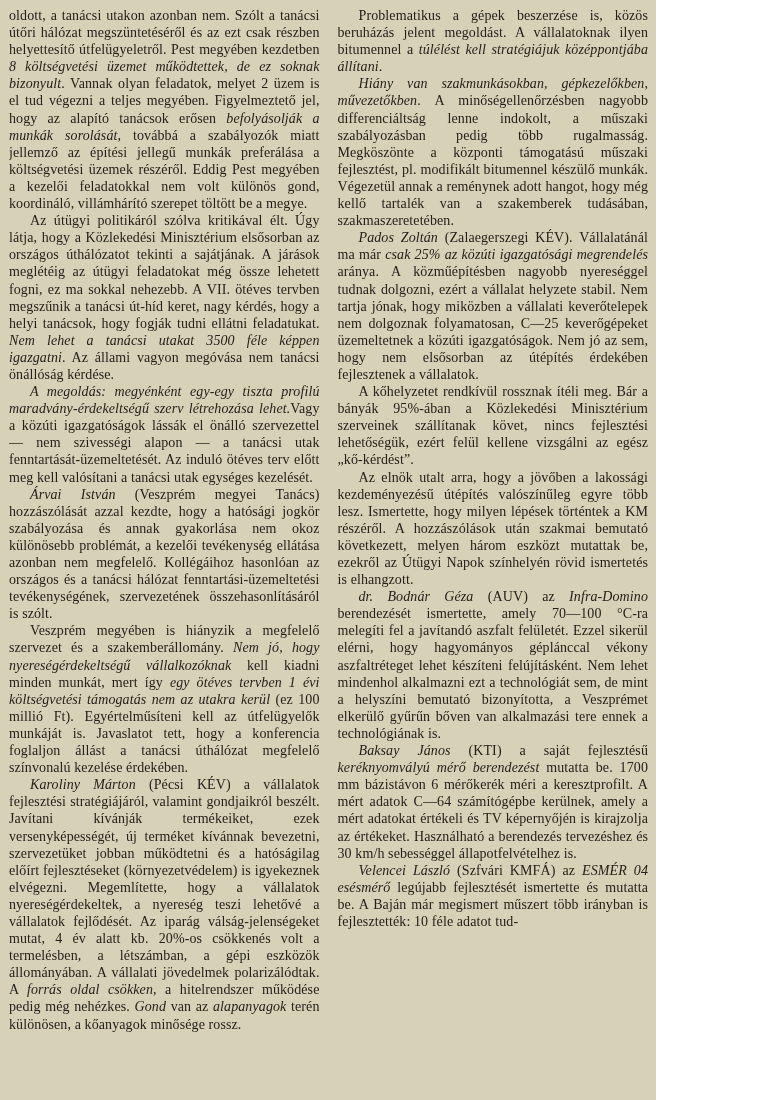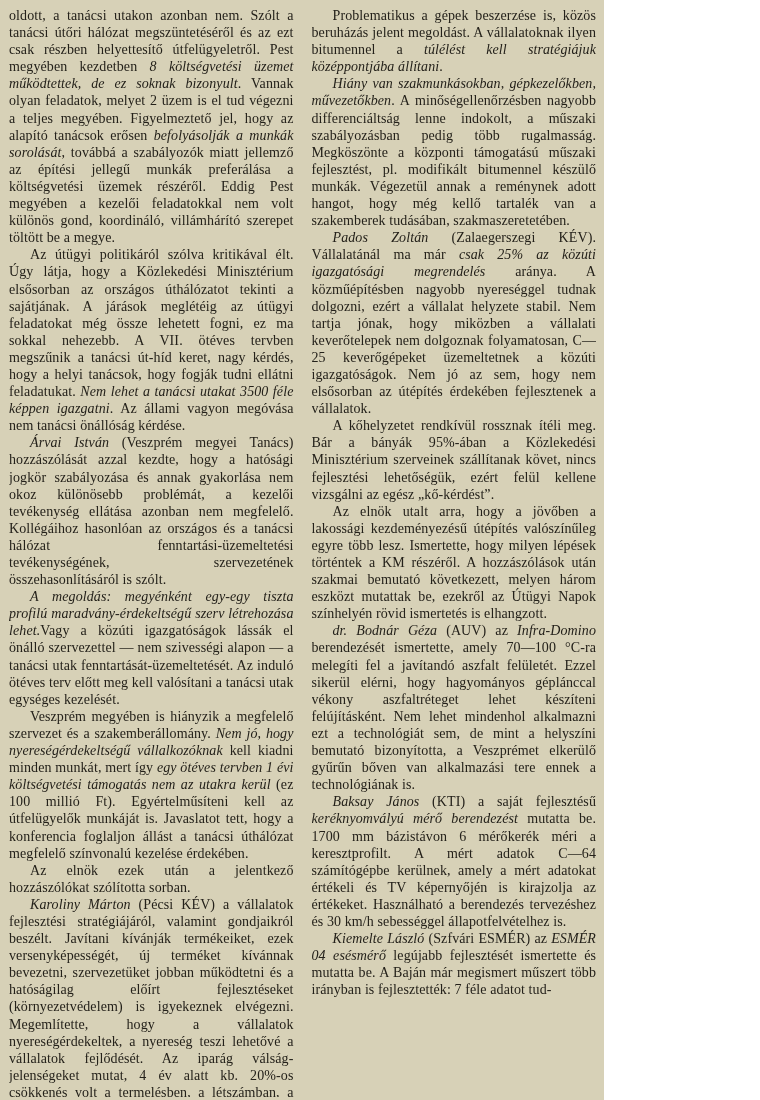--- a/index.html
+++ b/index.html
@@ -8,21 +8,21 @@
   }
   * { box-sizing: border-box; }
   html, body {
     margin: 0;
     padding: 0;
     width: 760px;
     height: 1100px;
     overflow: hidden;
   }
   .page {
-    width: 604px;
+    width: 656px;
     height: 1100px;
     background: var(--bg);
     padding: 7px 8px 0 9px;
     font-family: "Liberation Serif", "DejaVu Serif", serif;
     color: var(--ink);
   }
   .cols {
     display: flex;
     gap: 18px;
     height: 1090px;
@@ -49,30 +49,29 @@
   }
 </style>
 </head>
 <body>
 
 <div class="page">
   <div class="cols">
     <div class="col" lang="hu">
         <p class="noindent"><span>oldott, a tanácsi utakon azonban nem. Szólt a tanácsi útőri hálózat megszüntetéséről és az ezt csak részben helyettesítő útfelügyeletről. Pest megyében kezdetben </span><span class="it">8 költségvetési üzemet működtettek, de ez soknak bizonyult</span><span>. Vannak olyan feladatok, melyet 2 üzem is el tud végezni a teljes megyében. Figyelmeztető jel, hogy az alapító tanácsok erősen </span><span class="it">befolyásolják a munkák sorolását</span><span>, továbbá a szabályozók miatt jellemző az építési jellegű munkák preferálása a költségvetési üzemek részéről. Eddig Pest megyében a kezelői feladatokkal nem volt különös gond, koordináló, villámhárító szerepet töltött be a megye.</span></p>
         <p><span>Az útügyi politikáról szólva kritikával élt. Úgy látja, hogy a Közlekedési Minisztérium elsősorban az országos úthálózatot tekinti a sajátjának. A járások meglétéig az útügyi feladatokat még össze lehetett fogni, ez ma sokkal nehezebb. A VII. ötéves tervben megszűnik a tanácsi út-híd keret, nagy kérdés, hogy a helyi tanácsok, hogy fogják tudni ellátni feladatukat. </span><span class="it">Nem lehet a tanácsi utakat 3500 féle képpen igazgatni</span><span>. Az állami vagyon megóvása nem tanácsi önállóság kérdése.</span></p>
+        <p><span class="it">A megoldás: megyénként egy-egy tiszta profilú maradvány-érdekeltségű szerv létrehozása lehet.</span><span>Vagy a közúti igazgatóságok lássák el önálló szervezettel — nem szivességi alapon — a tanácsi utak fenntartását-üzemeltetését. Az induló ötéves terv előtt meg kell valósítani a tanácsi utak egységes kezelését.</span></p>
         <p><span class="it">Árvai István</span><span> (Veszprém megyei Tanács) hozzászólását azzal kezdte, hogy a hatósági jogkör szabályozása és annak gyakorlása nem okoz különösebb problémát, a kezelői tevékenység ellátása azonban nem megfelelő. Kollégáihoz hasonlóan az országos és a tanácsi hálózat fenntartási-üzemeltetési tevékenységének, szervezetének összehasonlításáról is szólt.</span></p>
-        <p><span class="it">A megoldás: megyénként egy-egy tiszta profilú maradvány-érdekeltségű szerv létrehozása lehet.</span><span>Vagy a közúti igazgatóságok lássák el önálló szervezettel — nem szivességi alapon — a tanácsi utak fenntartását-üzemeltetését. Az induló ötéves terv előtt meg kell valósítani a tanácsi utak egységes kezelését.</span></p>
         <p><span>Veszprém megyében is hiányzik a megfelelő szervezet és a szakemberállomány. </span><span class="it">Nem jó, hogy nyereségérdekeltségű vállalkozóknak</span><span> kell kiadni minden munkát, mert így </span><span class="it">egy ötéves tervben 1 évi költségvetési támogatás nem az utakra kerül</span><span> (ez 100 millió Ft). Egyértelműsíteni kell az útfelügyelők munkáját is. Javaslatot tett, hogy a konferencia foglaljon állást a tanácsi úthálózat megfelelő színvonalú kezelése érdekében.</span></p>
-        <p><span>Az elnök ezek után a jelentkező hozzászólókat szólította sorban.</span></p>
         <p><span class="it">Karoliny Márton</span><span> (Pécsi KÉV) a vállalatok fejlesztési stratégiájáról, valamint gondjaikról beszélt. Javítani kívánják termékeiket, ezek versenyképességét, új terméket kívánnak bevezetni, szervezetüket jobban működtetni és a hatóságilag előírt fejlesztéseket (környezetvédelem) is igyekeznek elvégezni. Megemlítette, hogy a vállalatok nyereségérdekeltek, a nyereség teszi lehetővé a vállalatok fejlődését. Az iparág válság-jelenségeket mutat, 4 év alatt kb. 20%-os csökkenés volt a termelésben, a létszámban, a gépi eszközök állományában. A vállalati jövedelmek polarizálódtak. A </span><span class="it">forrás oldal csökken</span><span>, a hitelrendszer működése pedig még nehézkes. </span><span class="it">Gond</span><span> van az </span><span class="it">alapanyagok</span><span> terén különösen, a kőanyagok minősége rossz.</span></p>
       </div>
     <div class="col" lang="hu">
         <p><span>Problematikus a gépek beszerzése is, közös beruházás jelent megoldást. A vállalatoknak ilyen bitumennel a </span><span class="it">túlélést kell stratégiájuk középpontjába állítani</span><span>.</span></p>
         <p><span class="it">Hiány van szakmunkásokban, gépkezelőkben, művezetőkben</span><span>. A minőségellenőrzésben nagyobb differenciáltság lenne indokolt, a műszaki szabályozásban pedig több rugalmasság. Megköszönte a központi támogatású műszaki fejlesztést, pl. modifikált bitumennel készülő munkák. Végezetül annak a reménynek adott hangot, hogy még kellő tartalék van a szakemberek tudásában, szakmaszeretetében.</span></p>
         <p><span class="it">Pados Zoltán</span><span> (Zalaegerszegi KÉV). Vállalatánál ma már </span><span class="it">csak 25% az közúti igazgatósági megrendelés</span><span> aránya. A közműépítésben nagyobb nyereséggel tudnak dolgozni, ezért a vállalat helyzete stabil. Nem tartja jónak, hogy miközben a vállalati keverőtelepek nem dolgoznak folyamatosan, C—25 keverőgépeket üzemeltetnek a közúti igazgatóságok. Nem jó az sem, hogy nem elsősorban az útépítés érdekében fejlesztenek a vállalatok.</span></p>
         <p><span>A kőhelyzetet rendkívül rossznak ítéli meg. Bár a bányák 95%-ában a Közlekedési Minisztérium szerveinek szállítanak követ, nincs fejlesztési lehetőségük, ezért felül kellene vizsgálni az egész „kő-kérdést”.</span></p>
         <p><span>Az elnök utalt arra, hogy a jövőben a lakossági kezdeményezésű útépítés valószínűleg egyre több lesz. Ismertette, hogy milyen lépések történtek a KM részéről. A hozzászólások után szakmai bemutató következett, melyen három eszközt mutattak be, ezekről az Útügyi Napok színhelyén rövid ismertetés is elhangzott.</span></p>
         <p><span class="it">dr. Bodnár Géza</span><span> (AUV) az </span><span class="it">Infra-Domino</span><span> berendezését ismertette, amely 70—100 °C-ra melegíti fel a javítandó aszfalt felületét. Ezzel sikerül elérni, hogy hagyományos géplánccal vékony aszfaltréteget lehet készíteni felújításként. Nem lehet mindenhol alkalmazni ezt a technológiát sem, de mint a helyszíni bemutató bizonyította, a Veszprémet elkerülő gyűrűn bőven van alkalmazási tere ennek a technológiának is.</span></p>
         <p><span class="it">Baksay János</span><span> (KTI) a saját fejlesztésű </span><span class="it">keréknyomvályú mérő berendezést</span><span> mutatta be. 1700 mm bázistávon 6 mérőkerék méri a keresztprofilt. A mért adatok C—64 számítógépbe kerülnek, amely a mért adatokat értékeli és TV képernyőjén is kirajzolja az értékeket. Használható a berendezés tervezéshez és 30 km/h sebességgel állapotfelvételhez is.</span></p>
-        <p><span class="it">Kiemelte László</span><span> (Szfvári ESMÉR) az </span><span class="it">ESMÉR 04 esésmérő</span><span> legújabb fejlesztését ismertette és mutatta be. A Baján már megismert műszert több irányban is fejlesztették: 7 féle adatot tud-</span></p>
+        <p><span class="it">Velencei László</span><span> (Szfvári KMFÁ) az </span><span class="it">ESMÉR 04 esésmérő</span><span> legújabb fejlesztését ismertette és mutatta be. A Baján már megismert műszert több irányban is fejlesztették: 10 féle adatot tud-</span></p>
       </div>
   </div>
 </div>
 
 </body></html>

